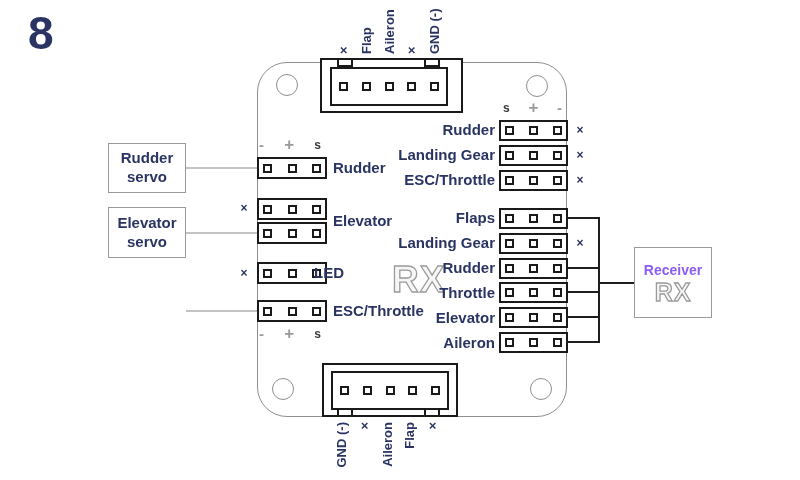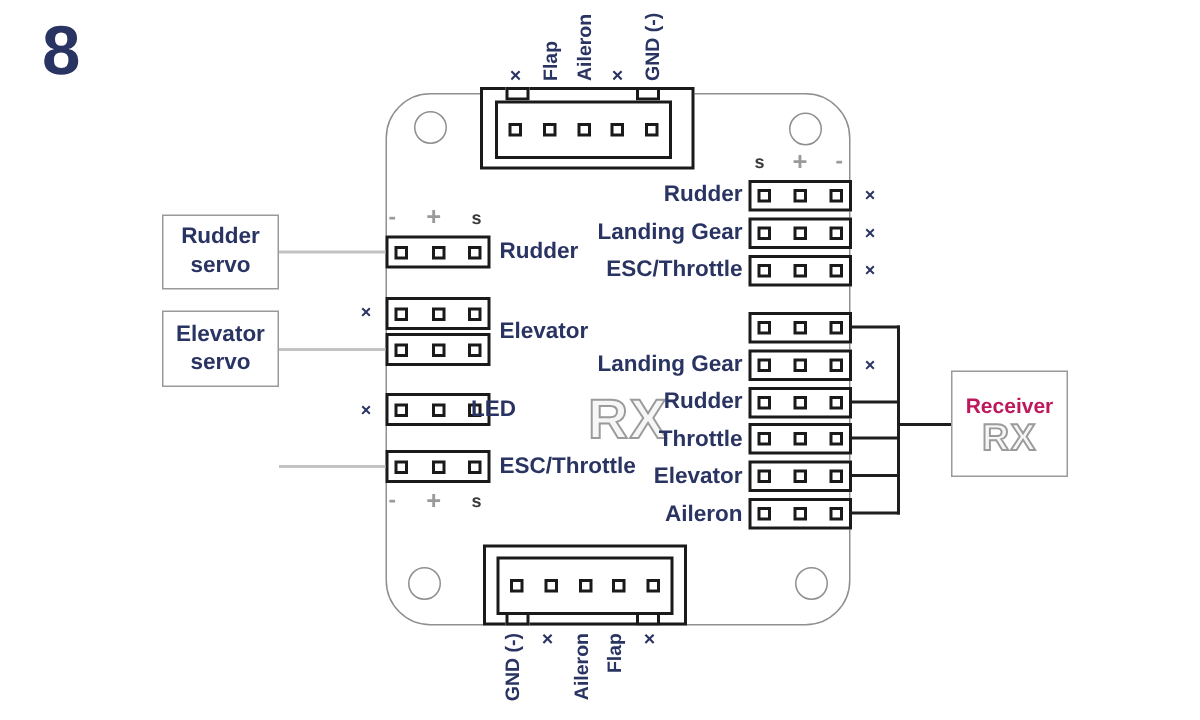--- a/index.html
+++ b/index.html
@@ -37,21 +37,21 @@
   .marks-l{left:257px;width:66px;}
   .marks-r{left:501px;width:63px;}
   
   .extbox{position:absolute;border:1.5px solid #9a9a9a;background:#fff;box-sizing:border-box;
     display:flex;align-items:center;justify-content:center;text-align:center;
     font-size:15px;font-weight:bold;color:#2a3462;line-height:1.25;}
   .wire-gray{position:absolute;height:2px;background:#c3c3c3;}
   .wire-black{position:absolute;background:#1e1e1e;}
   .receiver{position:absolute;left:634px;top:247px;width:78px;height:71px;border:1.5px solid #9a9a9a;
     background:#fff;box-sizing:border-box;display:flex;flex-direction:column;align-items:center;justify-content:center;gap:2px;}
-  .receiver .rlabel{font-size:14px;font-weight:bold;color:#be185d;}
+  .receiver .rlabel{font-size:14px;font-weight:bold;color:#8b5cf6;}
   .receiver .rcode{font-size:25px;line-height:24px;}
 </style>
 </head>
 <body>
 
 <div id="canvas">
 
   <div class="step">8</div>
 
   <div class="board"></div>
@@ -193,20 +193,21 @@
     <i class="pin"></i>
       <i class="pin"></i>
       <i class="pin"></i>
   </div>
   <div class="conn conn-r" style="top:332px;">
     <i class="pin"></i>
       <i class="pin"></i>
       <i class="pin"></i>
   </div>
 
+  <div class="plabel r-align" style="top:209px;">Flaps</div>
   <div class="plabel r-align" style="top:234px;">Landing Gear</div>
   <div class="plabel r-align" style="top:259px;">Rudder</div>
   <div class="plabel r-align" style="top:284px;">Throttle</div>
   <div class="plabel r-align" style="top:309px;">Elevator</div>
   <div class="plabel r-align" style="top:334px;">Aileron</div>
 
   <div class="xmark" style="left:574px;top:236px;">×</div>
 
   <div class="wire-black" style="left:567px;top:217px;width:33px;height:2px;"></div>
   <div class="wire-black" style="left:567px;top:267px;width:33px;height:2px;"></div>

